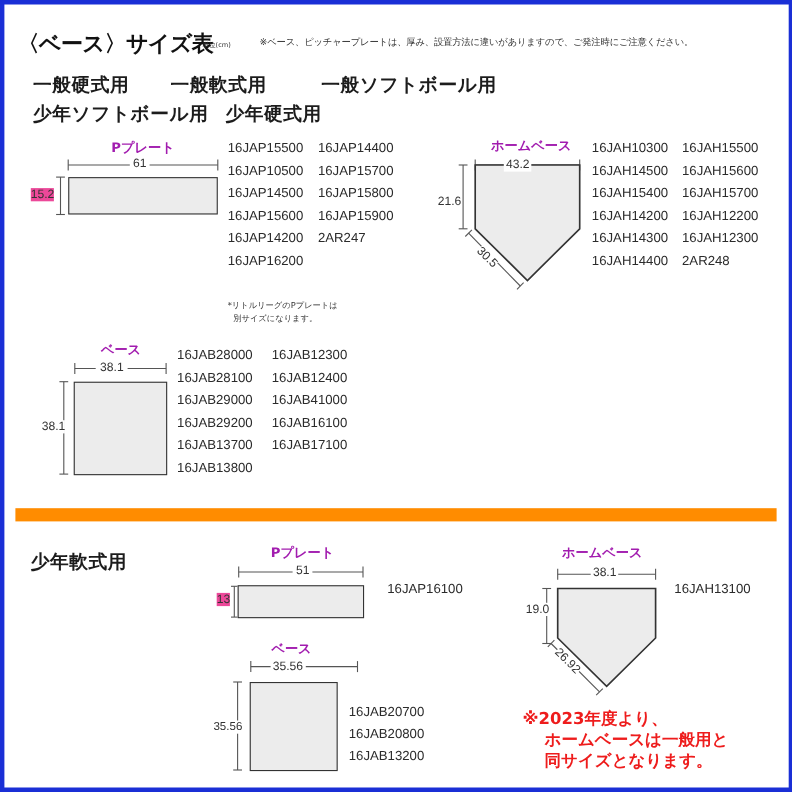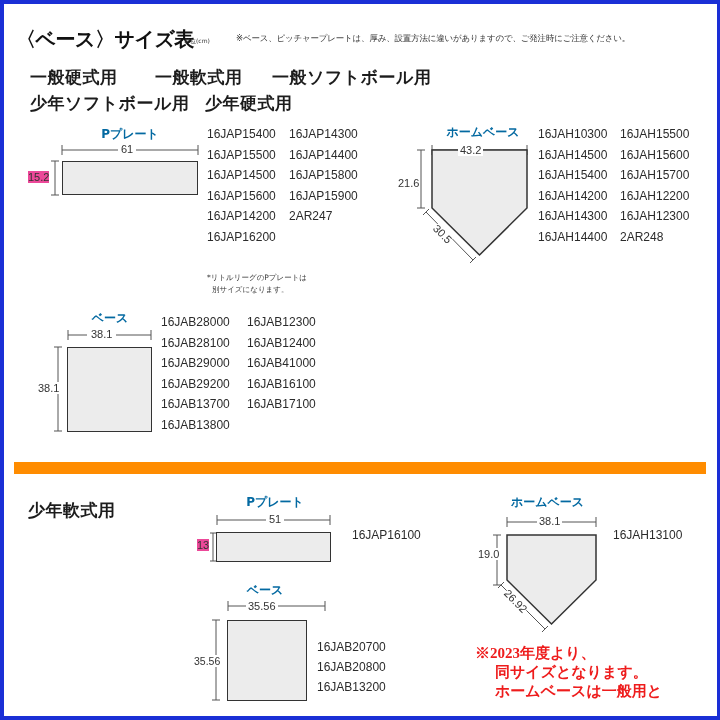--- a/index.html
+++ b/index.html
@@ -5,21 +5,21 @@
   html, body { margin:0; padding:0; }
   body { width:720px; height:720px; background:#fff; position:relative; overflow:hidden;
          font-family:"DejaVu Sans","Liberation Sans",sans-serif; color:#222; }
   .frame { position:absolute; left:0; top:0; width:720px; height:720px; box-sizing:border-box;
            border:4px solid #1a2fd6; border-right-width:3px; border-bottom-width:4px; background:#fff; }
   .abs { position:absolute; }
   .title { left:16px; top:26px; font-size:20px; font-weight:bold; letter-spacing:-0.5px; color:#111; }
   .unit { left:184px; top:37px; font-size:6px; color:#333; }
   .notice { left:236px; top:33px; font-size:8.5px; color:#333; letter-spacing:-0.2px; }
   .cat { font-size:17px; font-weight:bold; color:#1c1c1c; letter-spacing:0.5px; }
-  .lbl { font-size:12px; font-weight:bold; color:#0369a1; text-align:center; }
+  .lbl { font-size:12px; font-weight:bold; color:#a21caf; text-align:center; }
   .codes { font-size:12px; color:#2b2b2b; line-height:20.5px; font-family:"Liberation Sans","DejaVu Sans",sans-serif; }
   .codes .row { display:flex; }
   .codes .c { width:82px; }
   .small-note { font-size:7.5px; color:#333; line-height:12px; }
   .dim { font-size:11px; color:#333; font-family:"Liberation Sans",sans-serif; }
   .rect { background:#ececec; border:1.5px solid #333; box-sizing:border-box; }
   .orange { left:14px; top:462px; width:692px; height:12px; background:#ff8c00; }
   .red { color:#ee1c1c; font-weight:bold; font-size:15px; line-height:19px; }
   svg { overflow:visible; }
 </style>
@@ -27,47 +27,47 @@
 <body>
 
 <div class="frame"></div>
 
 <div class="abs title">〈ベース〉サイズ表</div>
 <div class="abs unit">単位(cm)</div>
 <div class="abs notice">※ベース、ピッチャープレートは、厚み、設置方法に違いがありますので、ご発注時にご注意ください。</div>
 
 <div class="abs cat" style="left:30px;top:66px;">一般硬式用</div>
 <div class="abs cat" style="left:155px;top:66px;">一般軟式用</div>
-<div class="abs cat" style="left:272px;top:66px;font-family:Liberation Mono, monospace;">一般ソフトボール用</div>
+<div class="abs cat" style="left:292px;top:66px;font-family:Liberation Mono, monospace;">一般ソフトボール用</div>
 <div class="abs cat" style="left:30px;top:92px;">少年ソフトボール用</div>
 <div class="abs cat" style="left:205px;top:92px;">少年硬式用</div>
 
 <div class="abs lbl" style="left:80px;top:126px;width:100px;">Pプレート</div>
 <svg class="abs" style="left:60px;top:142px;" width="140" height="50">
   <line x1="2" y1="8" x2="138" y2="8" stroke="#555" stroke-width="1"></line>
   <line x1="2" y1="3" x2="2" y2="13" stroke="#555"></line>
     <line x1="138" y1="3" x2="138" y2="13" stroke="#555"></line>
 </svg>
 <div class="abs dim" style="left:118px;top:143px;background:#fff;padding:0 3px;">61</div>
 <svg class="abs" style="left:50px;top:160px;" width="10" height="36">
   <line x1="5" y1="1" x2="5" y2="35" stroke="#555"></line>
     <line x1="1" y1="1" x2="9" y2="1" stroke="#555"></line>
     <line x1="1" y1="35" x2="9" y2="35" stroke="#555"></line>
 </svg>
 <div class="abs dim" style="left:28px;top:171px;background:#ec4899;">15.2</div>
 <div class="abs rect" style="left:62px;top:161px;width:136px;height:34px;"></div>
 
 <div class="abs codes" style="left:207px;top:124px;">
   <div class="row">
-      <span class="c">16JAP15400</span>
-      <span class="c">16JAP14300</span>
-    </div>
-  <div class="row">
       <span class="c">16JAP15500</span>
       <span class="c">16JAP14400</span>
+    </div>
+  <div class="row">
+      <span class="c">16JAP10500</span>
+      <span class="c">16JAP15700</span>
     </div>
   <div class="row">
       <span class="c">16JAP14500</span>
       <span class="c">16JAP15800</span>
     </div>
   <div class="row">
       <span class="c">16JAP15600</span>
       <span class="c">16JAP15900</span>
     </div>
   <div class="row">
@@ -217,17 +217,17 @@
   <line x1="28" y1="80" x2="34" y2="74" stroke="#555"></line>
     <line x1="72" y1="124" x2="78" y2="118" stroke="#555"></line>
 </svg>
 <div class="abs dim" style="left:537px;top:515px;background:#fff;padding:0 2px;">38.1</div>
 <div class="abs dim" style="left:478px;top:548px;background:#fff;">19.0</div>
 <div class="abs dim" style="left:502px;top:595px;background:#fff;transform:rotate(45deg);">26.92</div>
 <div class="abs codes" style="left:613px;top:525px;">
   <div>16JAH13100</div>
 </div>
 
-<div class="abs red" style="left:475px;top:644px;font-family:Liberation Serif, serif;">
+<div class="abs red" style="left:475px;top:644px;">
   <div>※2023年度より、</div>
+  <div style="padding-left:20px;">ホームベースは一般用と</div>
   <div style="padding-left:20px;">同サイズとなります。</div>
-  <div style="padding-left:20px;">ホームベースは一般用と</div>
 </div>
 
 </body></html>

